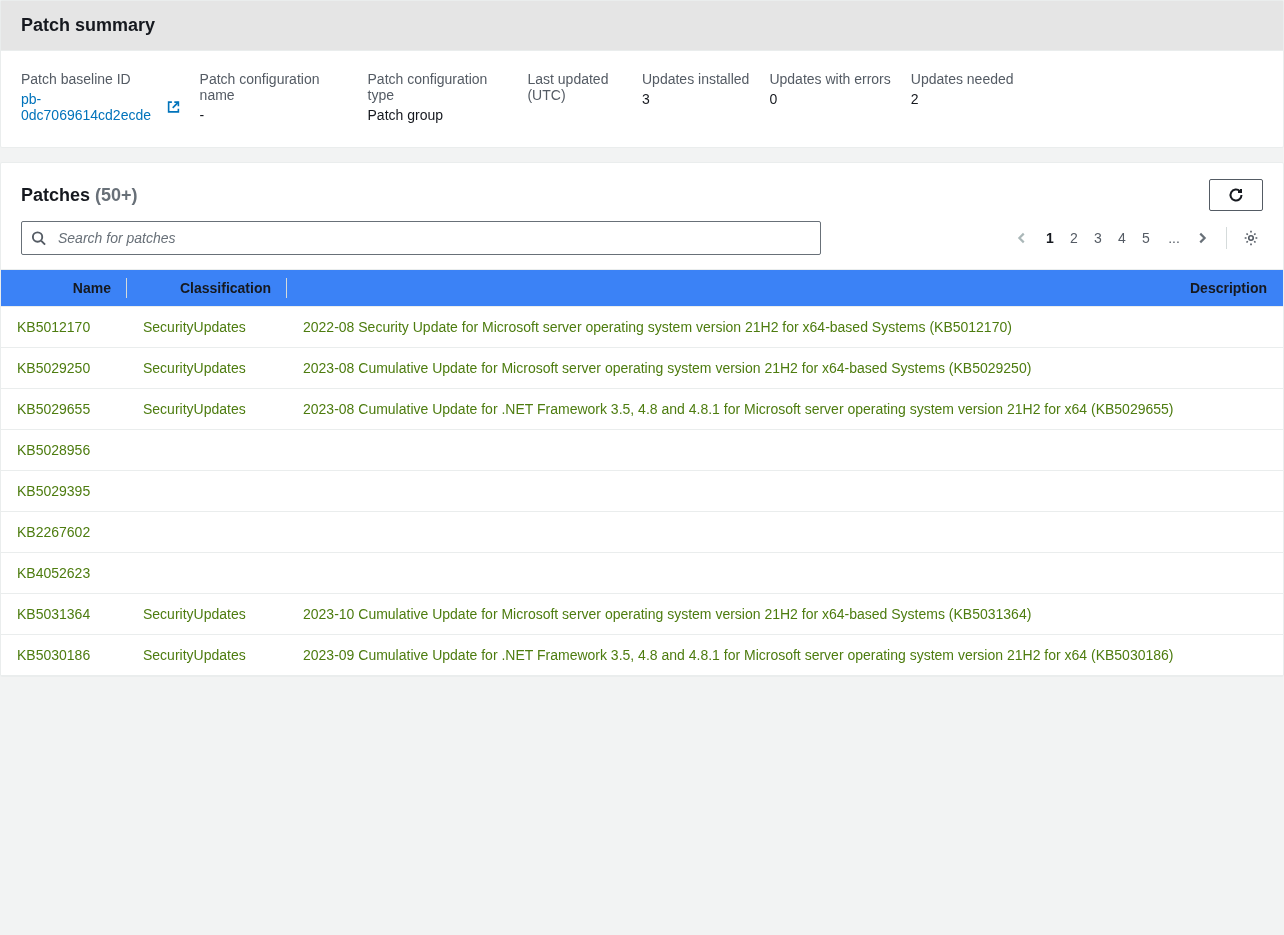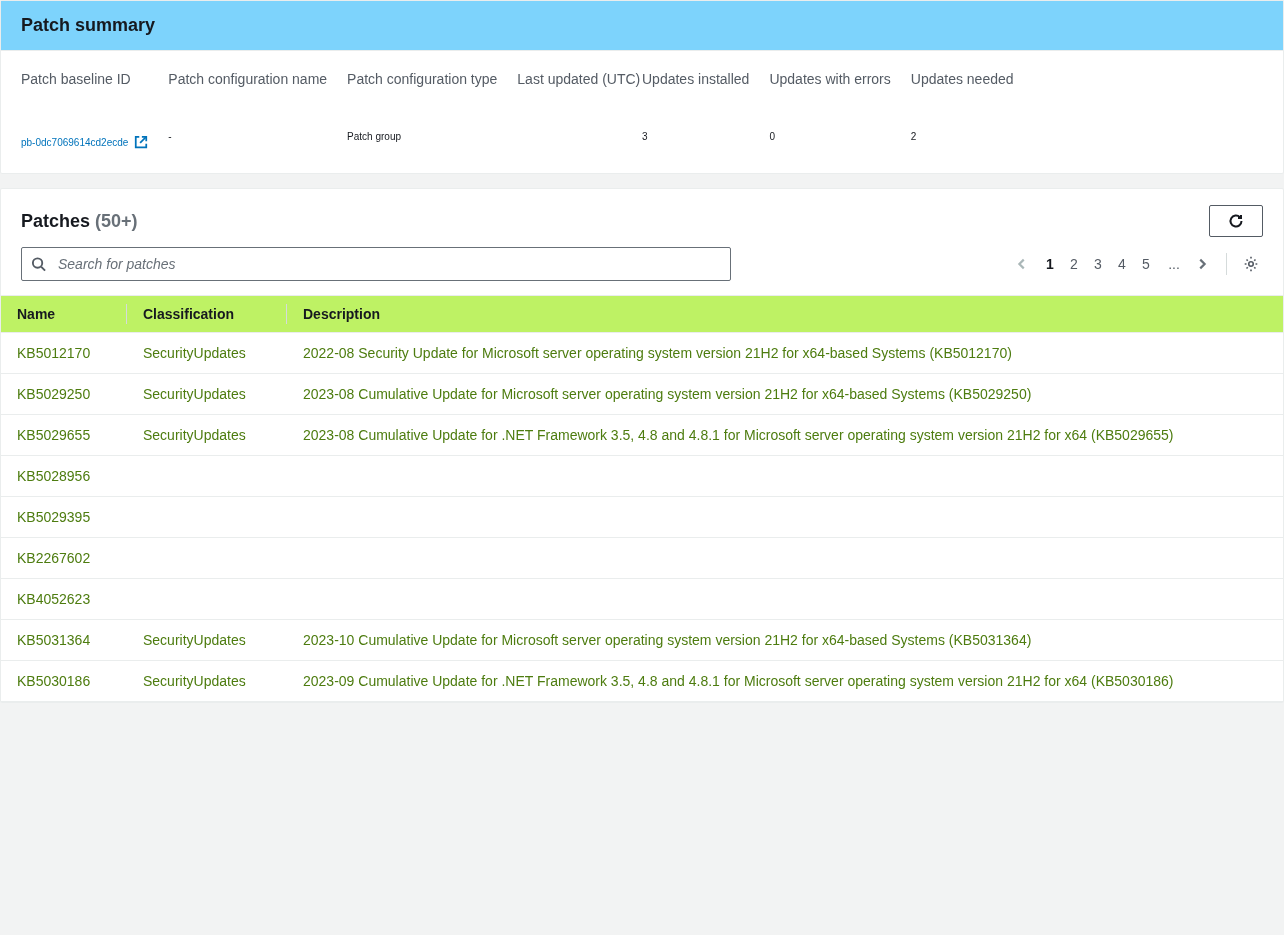--- a/index.html
+++ b/index.html
@@ -11,21 +11,21 @@
   width: 1284px;
 }
 .panel {
   background: #ffffff;
   border: 1px solid #eaeded;
   border-radius: 2px;
 }
 .panel-header {
   padding: 14px 20px;
   border-bottom: 1px solid #eaeded;
-  background: #7dd3fc;
+  background: #e5e5e5;
 }
 .panel-title {
   font-size: 18px;
   font-weight: 700;
   color: #16191f;
 }
 .panel-title .count {
   font-weight: 700;
   color: #687078;
 }
@@ -37,23 +37,22 @@
   flex: 1;
   display: flex;
   gap: 20px;
 }
 .kv-label {
   font-size: 14px;
   color: #545b64;
   margin-bottom: 4px;
 }
 .kv-value {
-  font-size: 10px;
+  font-size: 14px;
   color: #16191f;
-  margin-top: 44px;
 }
 .kv-value.link {
   color: #0073bb;
   text-decoration: none;
   cursor: pointer;
   display: inline-flex;
   align-items: center;
   gap: 6px;
 }
 .external-icon {
@@ -87,21 +86,21 @@
   stroke: #16191f; fill: none; stroke-width: 2;
 }
 .search-row {
   padding: 0 20px 14px 20px;
   display: flex;
   align-items: center;
   justify-content: space-between;
 }
 .search-box {
   position: relative;
-  width: 710px;
+  width: 800px;
 }
 .search-input {
   width: 100%;
   height: 34px;
   padding: 6px 10px 6px 36px;
   border: 1px solid #687078;
   border-radius: 2px;
   font-size: 14px;
   font-style: italic;
   color: #687078;
@@ -140,28 +139,28 @@
   cursor: pointer;
 }
 .settings-btn svg { width: 18px; height: 18px; stroke: #545b64; fill: none; stroke-width: 1.8; }
 
 .ptable {
   width: 100%;
   border-collapse: collapse;
   table-layout: fixed;
 }
 .ptable thead th {
-  text-align: left;
+  text-align: right;
   font-weight: 700;
   font-size: 14px;
   color: #16191f;
   padding: 10px 16px;
   border-top: 1px solid #eaeded;
   border-bottom: 1px solid #eaeded;
-  background: #bef264;
+  background: #3b82f6;
   position: relative;
 }
 .ptable thead th:not(:last-child)::after {
   content: "";
   position: absolute;
   right: 0; top: 8px; bottom: 8px;
   width: 1px; background: #d5dbdb;
 }
 .ptable tbody td {
   padding: 12px 16px;

